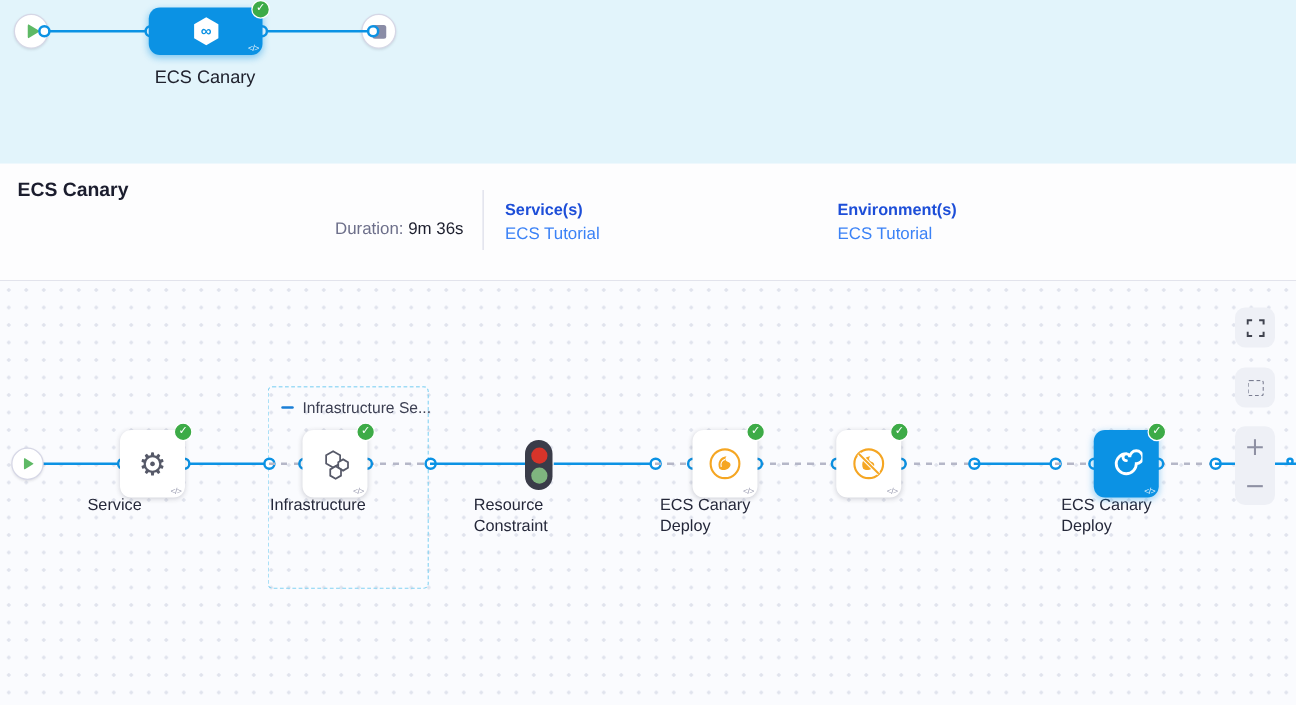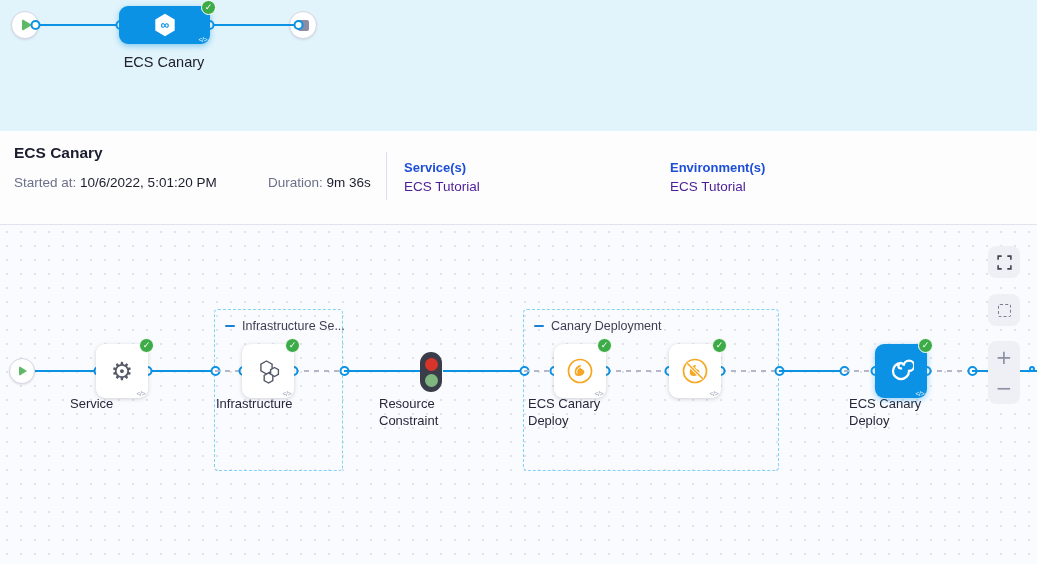--- a/index.html
+++ b/index.html
@@ -38,21 +38,21 @@
 
   
   .header { position:relative; height:94px; background:#fdfdfe; border-bottom:1px solid #e2e3ec; }
   .h-title { position:absolute; left:14px; top:13px; font-size:15.5px; font-weight:bold; color:#1b1d2e; }
   .h-row { position:absolute; left:14px; top:44px; font-size:13.5px; color:#1c1e2d; }
   .h-muted { color:#6d6f8a; }
   .h-duration { position:absolute; left:268px; top:44px; font-size:13.5px; color:#1c1e2d; }
   .h-divider { position:absolute; left:386px; top:21px; width:1px; height:48px; background:#dcdde9; }
   .h-col { position:absolute; top:29px; }
   .h-col .lbl { font-size:13px; font-weight:bold; color:#1d4ed8; }
-  .h-col .link { margin-top:4px; font-size:13.5px; color:#4c1d95; cursor:pointer; }
+  .h-col .link { margin-top:4px; font-size:13.5px; color:#3b82f6; cursor:pointer; }
   .col-svc { left:404px; } .col-env { left:670px; }
 
   
   .canvas { position:relative; height:339px; background:#fafbfe;
     background-image:radial-gradient(circle,#e0e3ed 1.2px,transparent 1.4px);
     background-size:14px 14px; overflow:hidden; }
 
   .group { position:absolute; top:84px; height:162px; border:1px dashed #82d2f3;
     border-radius:4px; z-index:1; }
   .gtitle { position:absolute; top:9px; left:10px; display:flex; align-items:center;
@@ -106,24 +106,20 @@
     </div>
     <div class="line dl dr" style="left:210px;top:24px;width:88px;"></div>
     <div class="circle-btn" style="left:289px;top:11px;width:28px;height:28px;">
       <span class="sq"></span>
     </div>
     <div class="tp-label">ECS Canary</div>
   </section>
 
   <section class="header">
     <div class="h-title">ECS Canary</div>
-    <div class="h-row">
-      <span class="h-muted">Started at:</span>
-      <span>10/6/2022, 5:01:20 PM</span>
-    </div>
     <div class="h-duration">
       <span class="h-muted">Duration:</span>
       <span>9m 36s</span>
     </div>
     <div class="h-divider"></div>
     <div class="h-col col-svc">
       <div class="lbl">Service(s)</div>
       <div class="link">ECS Tutorial</div>
     </div>
     <div class="h-col col-env">
@@ -131,26 +127,20 @@
       <div class="link">ECS Tutorial</div>
     </div>
   </section>
 
   <section class="canvas">
 
     <div class="group" style="left:214px;width:129px;">
       <div class="gtitle">
         <span class="gdash"></span>
         <span>Infrastructure Se...</span>
-      </div>
-    </div>
-    <div class="group" style="left:523px;width:256px;">
-      <div class="gtitle">
-        <span class="gdash"></span>
-        <span>Canary Deployment</span>
       </div>
     </div>
 
     <div class="line dl dr" style="left:30px;top:145px;width:68px;"></div>
     <div class="line dl dr" style="left:148px;top:145px;width:67px;"></div>
     <div class="line dash dr" style="left:215px;top:145px;width:28px;"></div>
     <div class="line dash dl dr" style="left:294px;top:145px;width:50px;"></div>
     <div class="line" style="left:344px;top:145px;width:77px;"></div>
     <div class="line dr" style="left:443px;top:145px;width:81px;"></div>
     <div class="line dash dr" style="left:524px;top:145px;width:30px;"></div>

